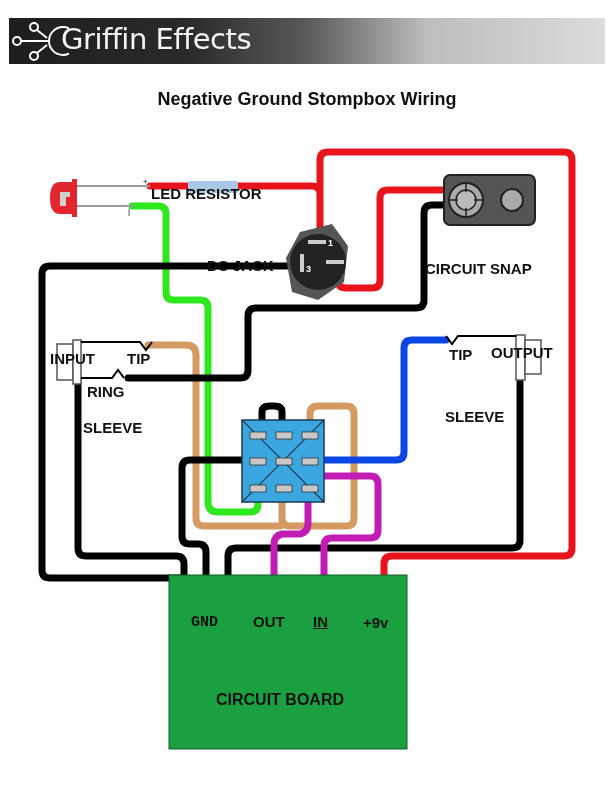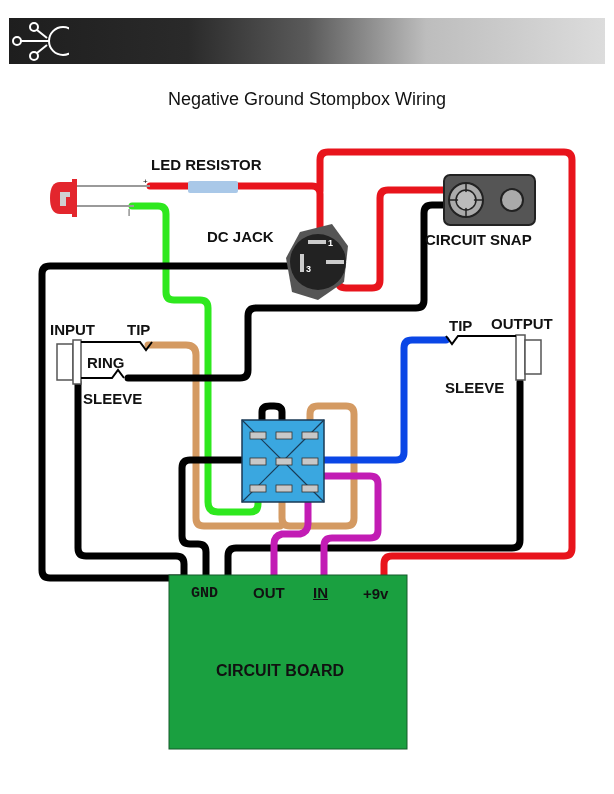--- a/index.html
+++ b/index.html
@@ -1,37 +1,38 @@
 <!DOCTYPE html>
 <html><head>
 <meta charset="utf-8">
 <style>
   html, body { margin: 0; padding: 0; background: #ffffff; }
   body { width: 614px; height: 794px; position: relative; overflow: hidden; font-family: "Liberation Sans", sans-serif; }
   .banner { position: absolute; left: 9px; top: 18px; width: 596px; height: 46px;
     background: linear-gradient(90deg, #1e1e1e 0%, #2a2a2a 30%, #5a5a5a 50%, #bdbdbd 70%, #dcdcdc 100%); overflow: hidden; }
   .banner .logo-text { position: absolute; left: 52px; top: 4px; color: #f4f4f4; font-size: 29px; font-family: "DejaVu Sans", sans-serif; letter-spacing: -0.5px; }
   .banner svg.logo { position: absolute; left: 0; top: 0; }
-  .title { position: absolute; left: 0; width: 614px; top: 89px; text-align: center; font-weight: normal; font-size: 18px; color: #111; }
+  .title { position: absolute; left: 0; width: 614px; top: 89px; text-align: center; font-weight: bold; font-size: 18px; color: #111; }
   svg.diagram { position: absolute; left: 0; top: 0; }
-  .lbl { position: absolute; font-weight: bold; font-size: 15px; color: #111; white-space: nowrap; }
+  .lbl { position: absolute; font-weight: bold; font-size: 15px; color: #111; white-space: nowrap; margin-top: 29px; }
 </style>
 </head>
 <body>
 
 <div class="banner">
   <svg class="logo" width="60" height="46">
     <circle cx="8" cy="23" r="4" fill="none" stroke="#fff" stroke-width="2"></circle>
     <line x1="12" y1="23" x2="40" y2="23" stroke="#fff" stroke-width="2"></line>
     <circle cx="25" cy="9" r="4" fill="none" stroke="#fff" stroke-width="2"></circle>
     <line x1="28" y1="12" x2="38" y2="20" stroke="#fff" stroke-width="2"></line>
     <circle cx="25" cy="38" r="4" fill="none" stroke="#fff" stroke-width="2"></circle>
     <line x1="28" y1="35" x2="38" y2="27" stroke="#fff" stroke-width="2"></line>
     <circle cx="54" cy="23" r="14" fill="none" stroke="#fff" stroke-width="2"></circle>
   </svg>
+  <span class="logo-text">Griffin Effects</span>
 </div>
 
 <div class="title">Negative Ground Stompbox Wiring</div>
 
 <svg class="diagram" width="614" height="794">
   <g fill="none" stroke-linecap="round" stroke-linejoin="round">
 
     <path d="M148,345 H186 Q196,345 196,355 V518 Q196,526 204,526 H280 M282,488 V518 Q282,526 290,526 H346 Q354,526 354,518 V414 Q354,406 346,406 H318 Q310,406 310,414 V432" stroke="#d49a62" stroke-width="7"></path>
 
     <path d="M132,206 H158 Q166,206 166,214 V292 Q166,300 174,300 H200 Q208,300 208,308 V502 Q208,512 218,512 H250 Q258,512 258,504 V490" stroke="#2ee81e" stroke-width="7"></path>

